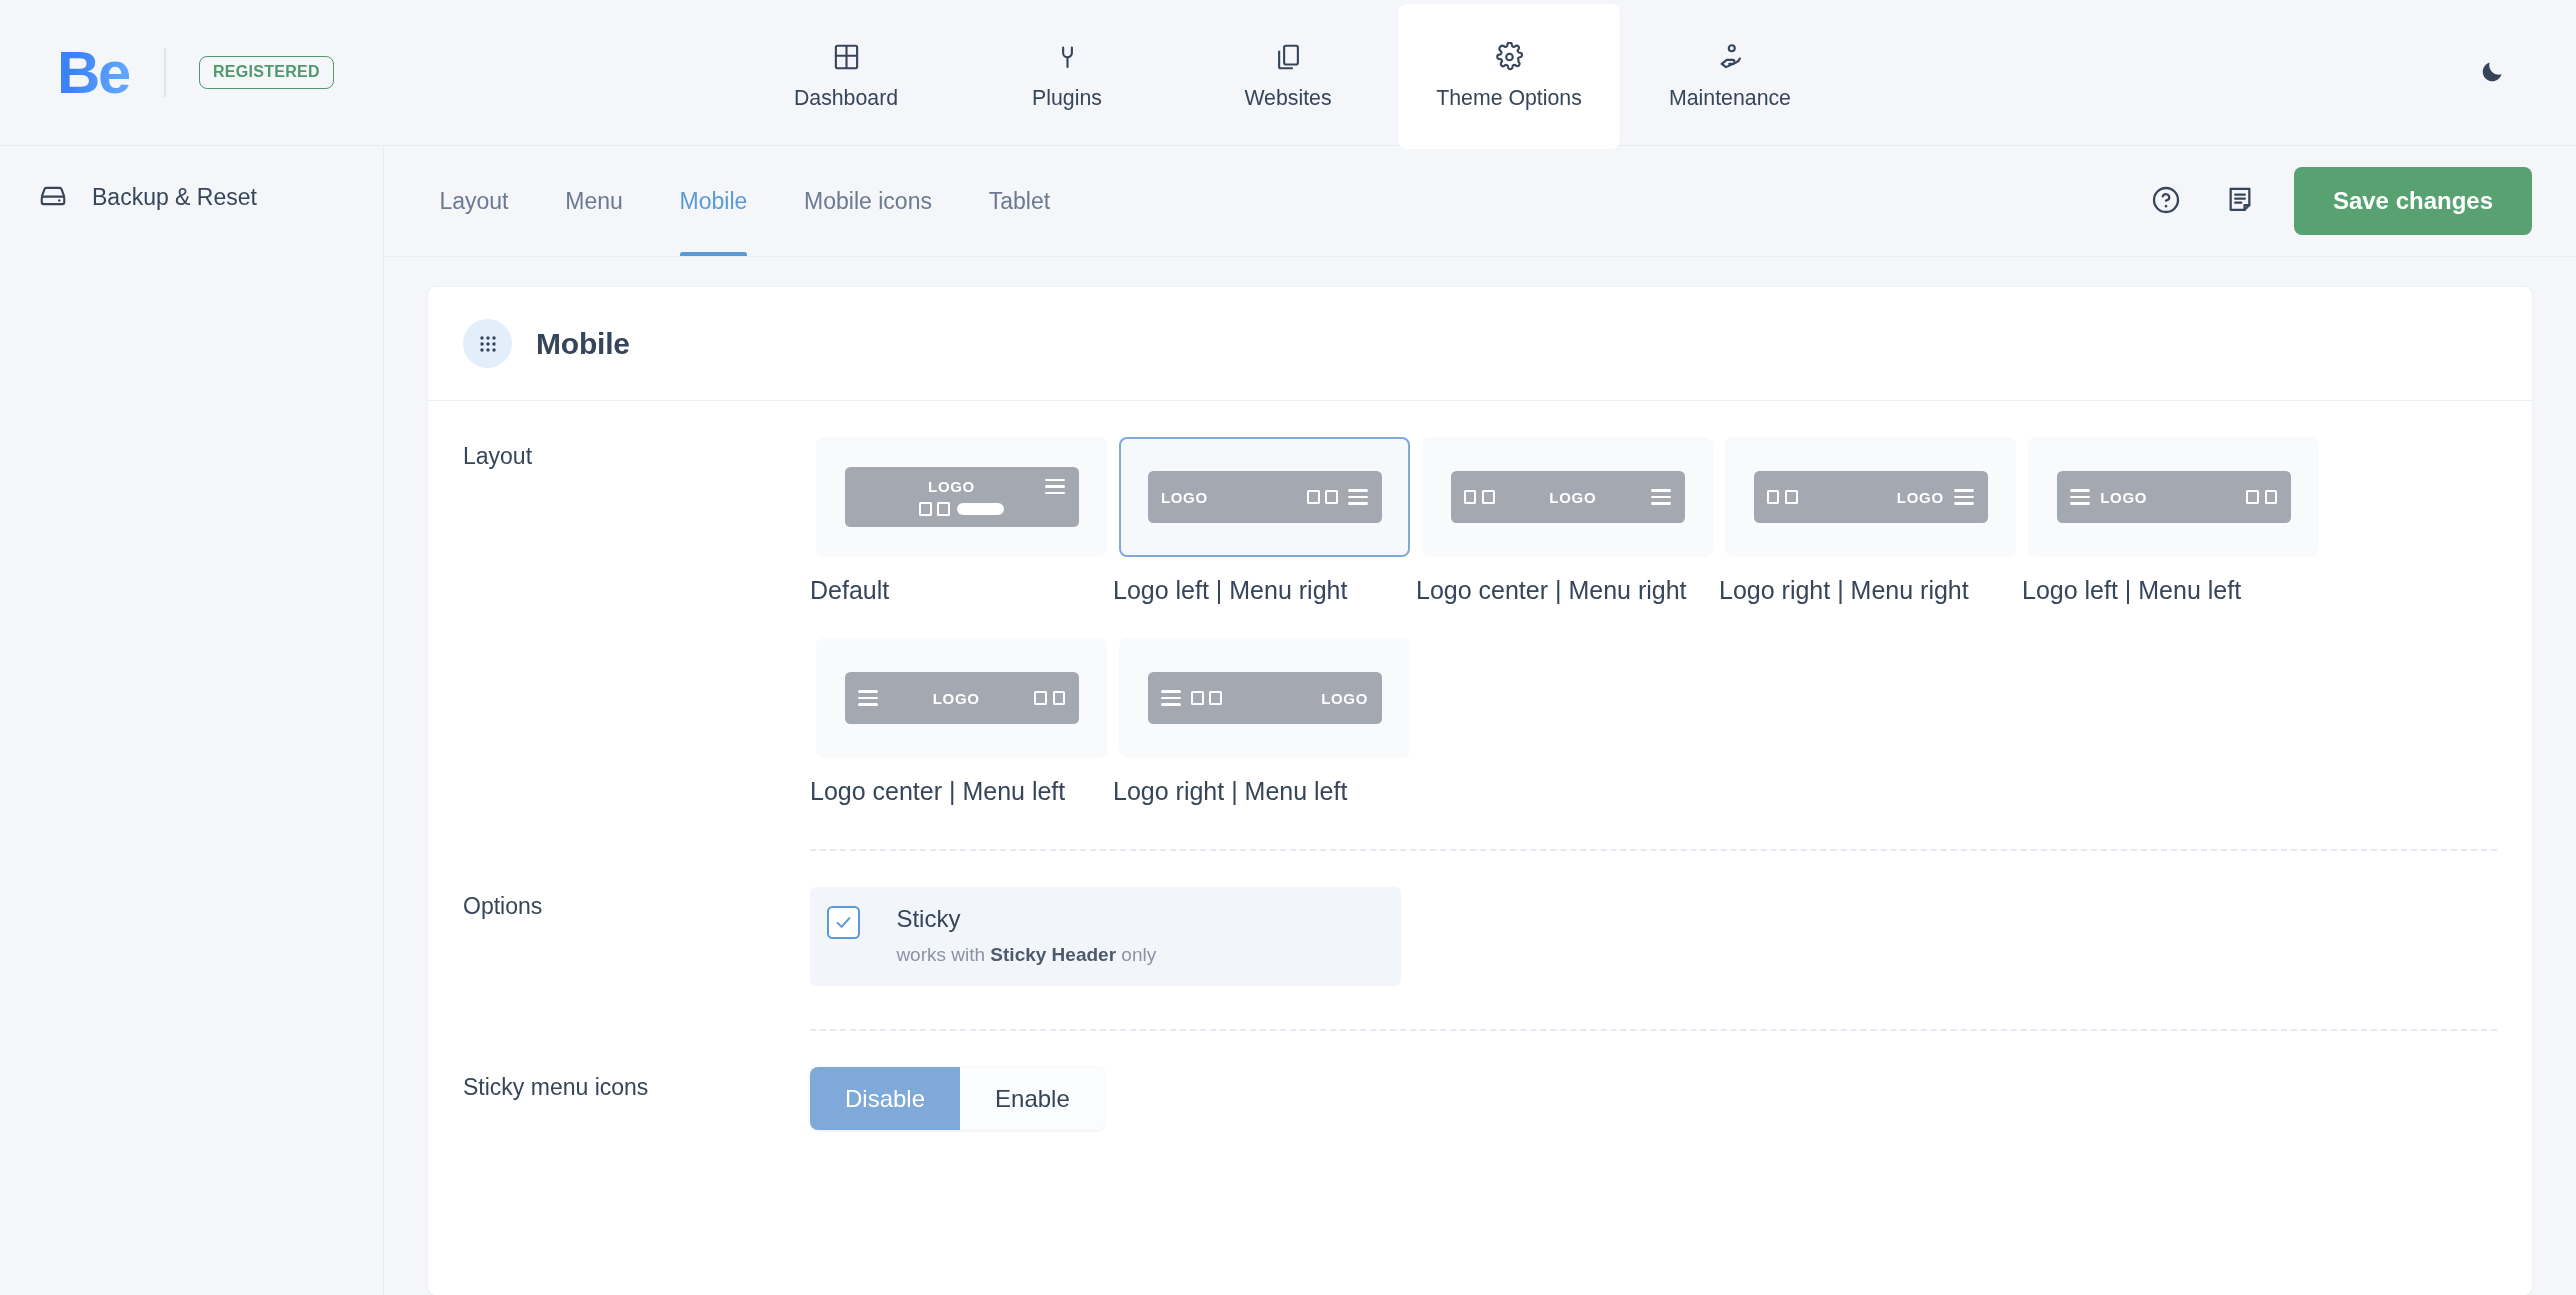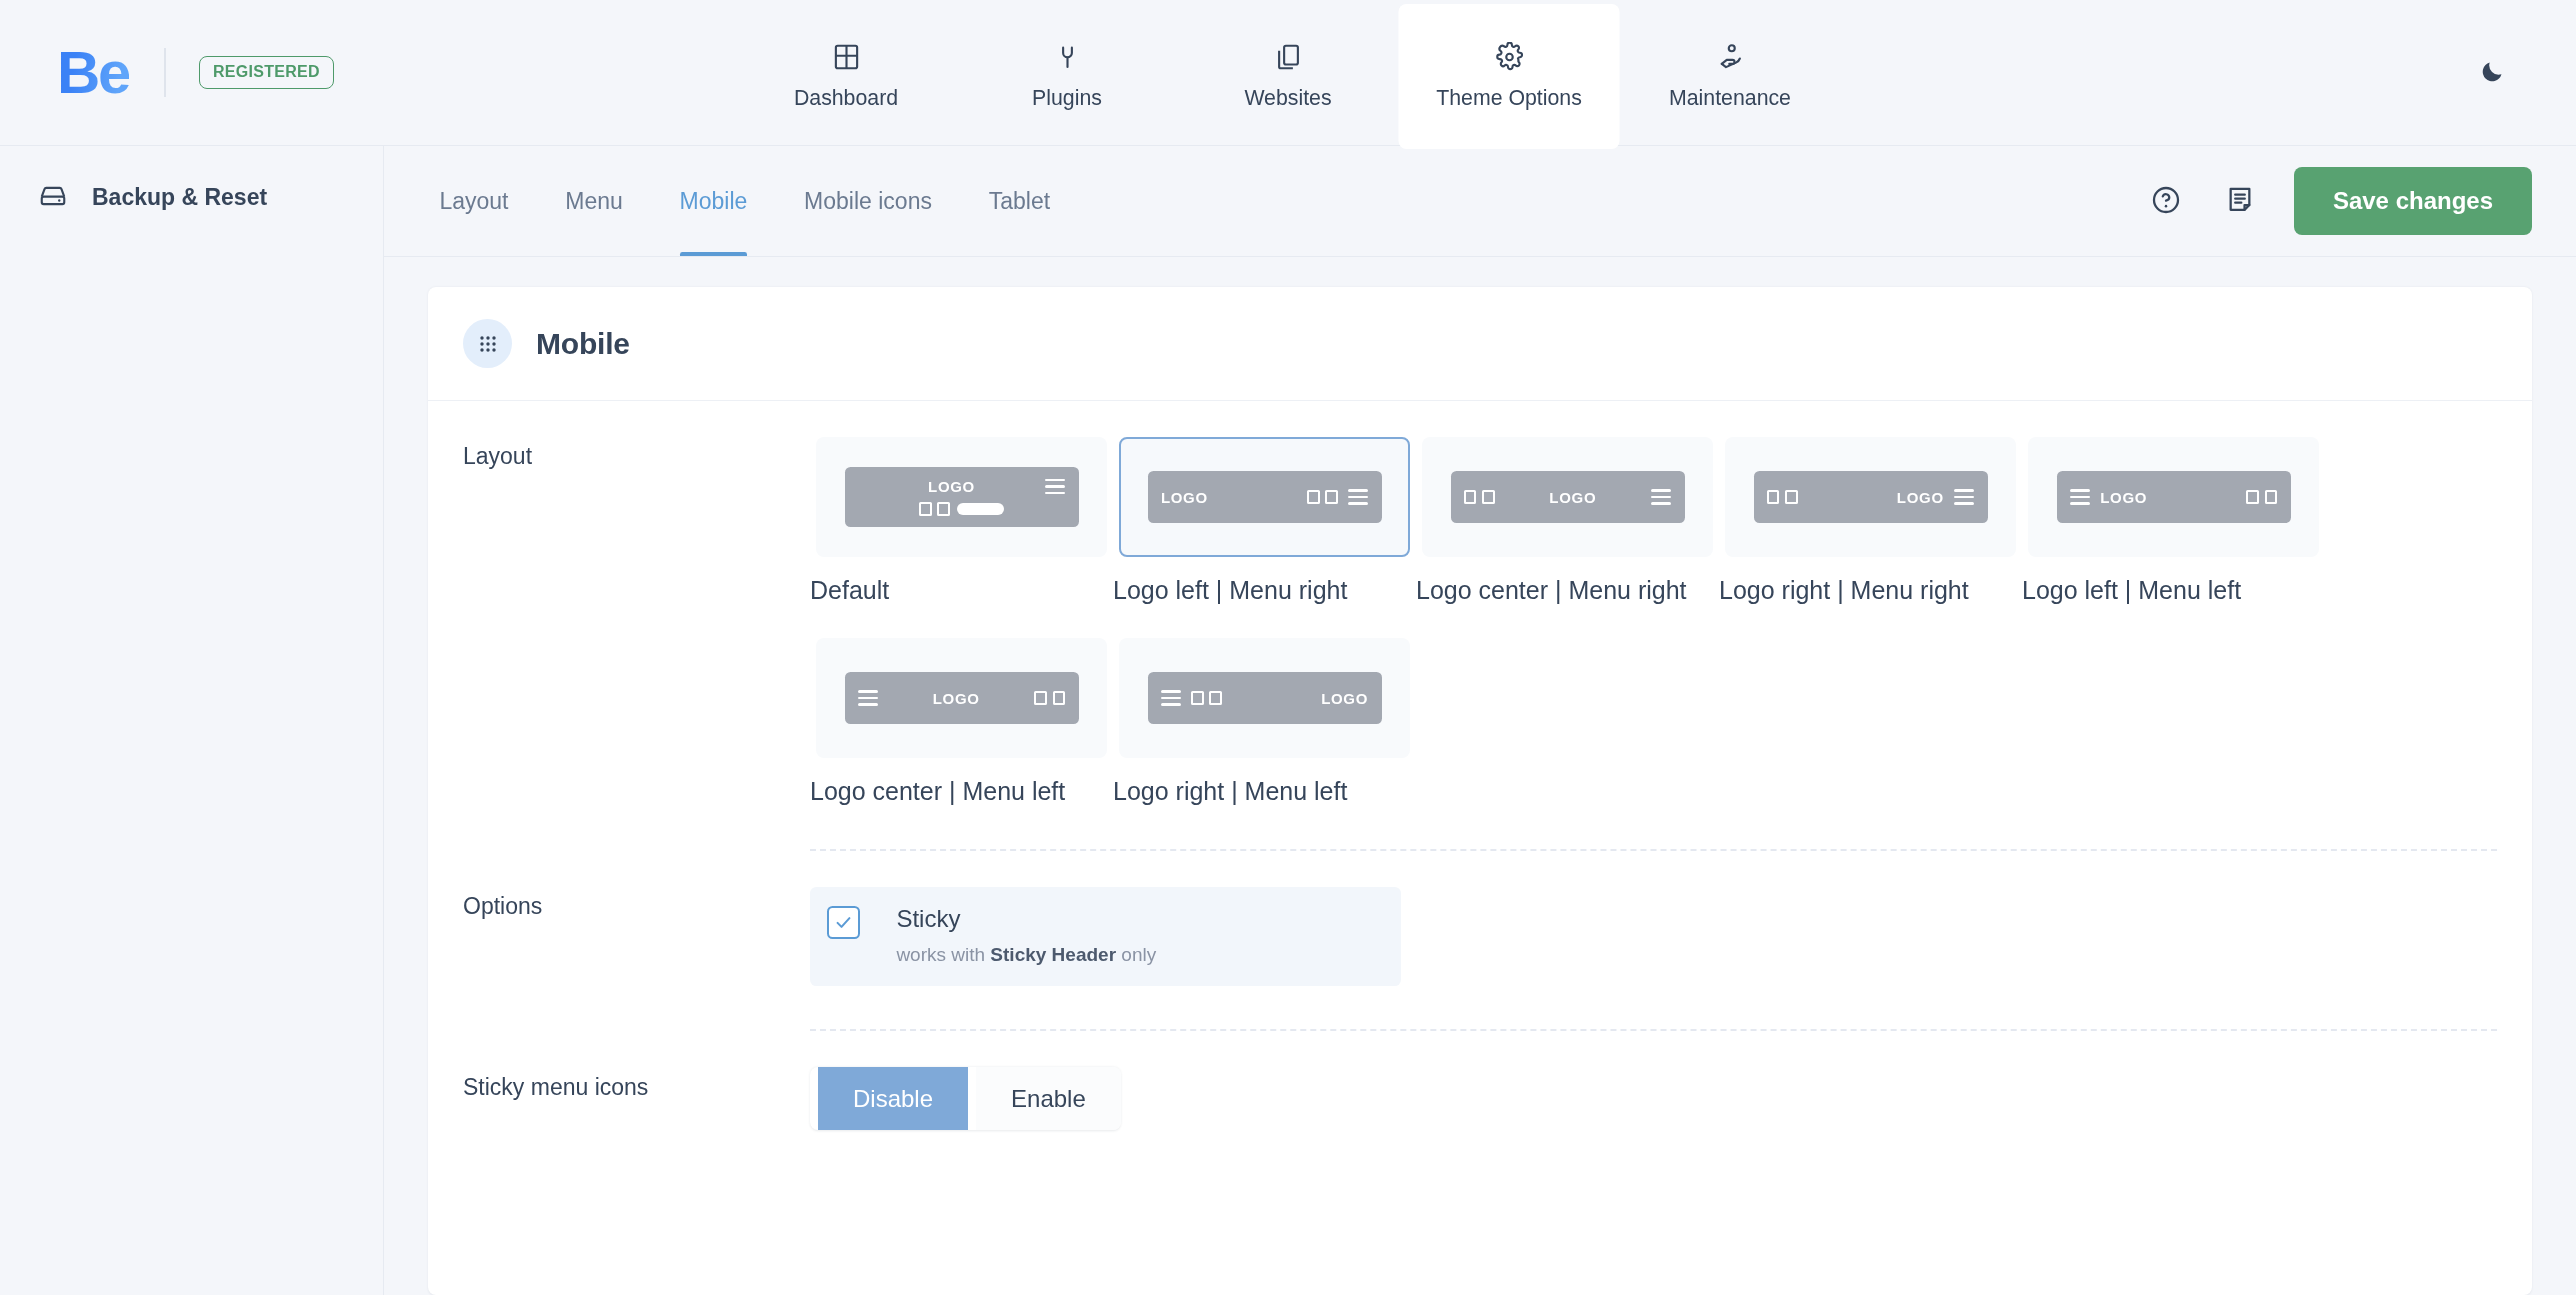--- a/index.html
+++ b/index.html
@@ -57,21 +57,21 @@
 
   .sidebar {
     width: 384px; flex:0 0 384px;
     background:#f4f6fa;
     border-right: 1.6px solid #e6eaf1;
     border-top: 1.6px solid #e6eaf1;
     padding-top: 17.4px;
   }
   .side-item {
     display:flex; align-items:center; gap: 24px;
-    padding: 17.4px 0 17.4px 38px; cursor:pointer;font-weight:bold;
+    padding: 17.4px 0 17.4px 38px; cursor:pointer;
   }
   .side-item .label { font-size: 23px; color:#36455a; }
 
   .content {
     flex:1; border-top: 1.6px solid #e6eaf1;
     display:flex; flex-direction:column; min-width:0;
   }
 
   
   .tabstrip {
@@ -176,21 +176,21 @@
   .opt-sub strong { color:#4d5a6e; font-weight:700; }
 
   
   .segmented {
     display:inline-flex; border-radius: 8px; overflow:hidden;
     box-shadow: 0 0.8px 2.4px rgba(30,45,70,.10);
   }
   .seg {
     font-family:"Liberation Sans", sans-serif;
     font-size: 24px; padding: 17.4px 35px; border:none; cursor:pointer;
-    background:#fbfcfd; color:#36455a;margin-left:8px;
+    background:#fbfcfd; color:#36455a;
   }
   .seg.active { background:#7fa9d8; color:#fff; }
 </style>
 </head>
 <body>
 
 <div class="topbar">
 
   <div class="brand">
     <span class="logo-be">Be</span>

